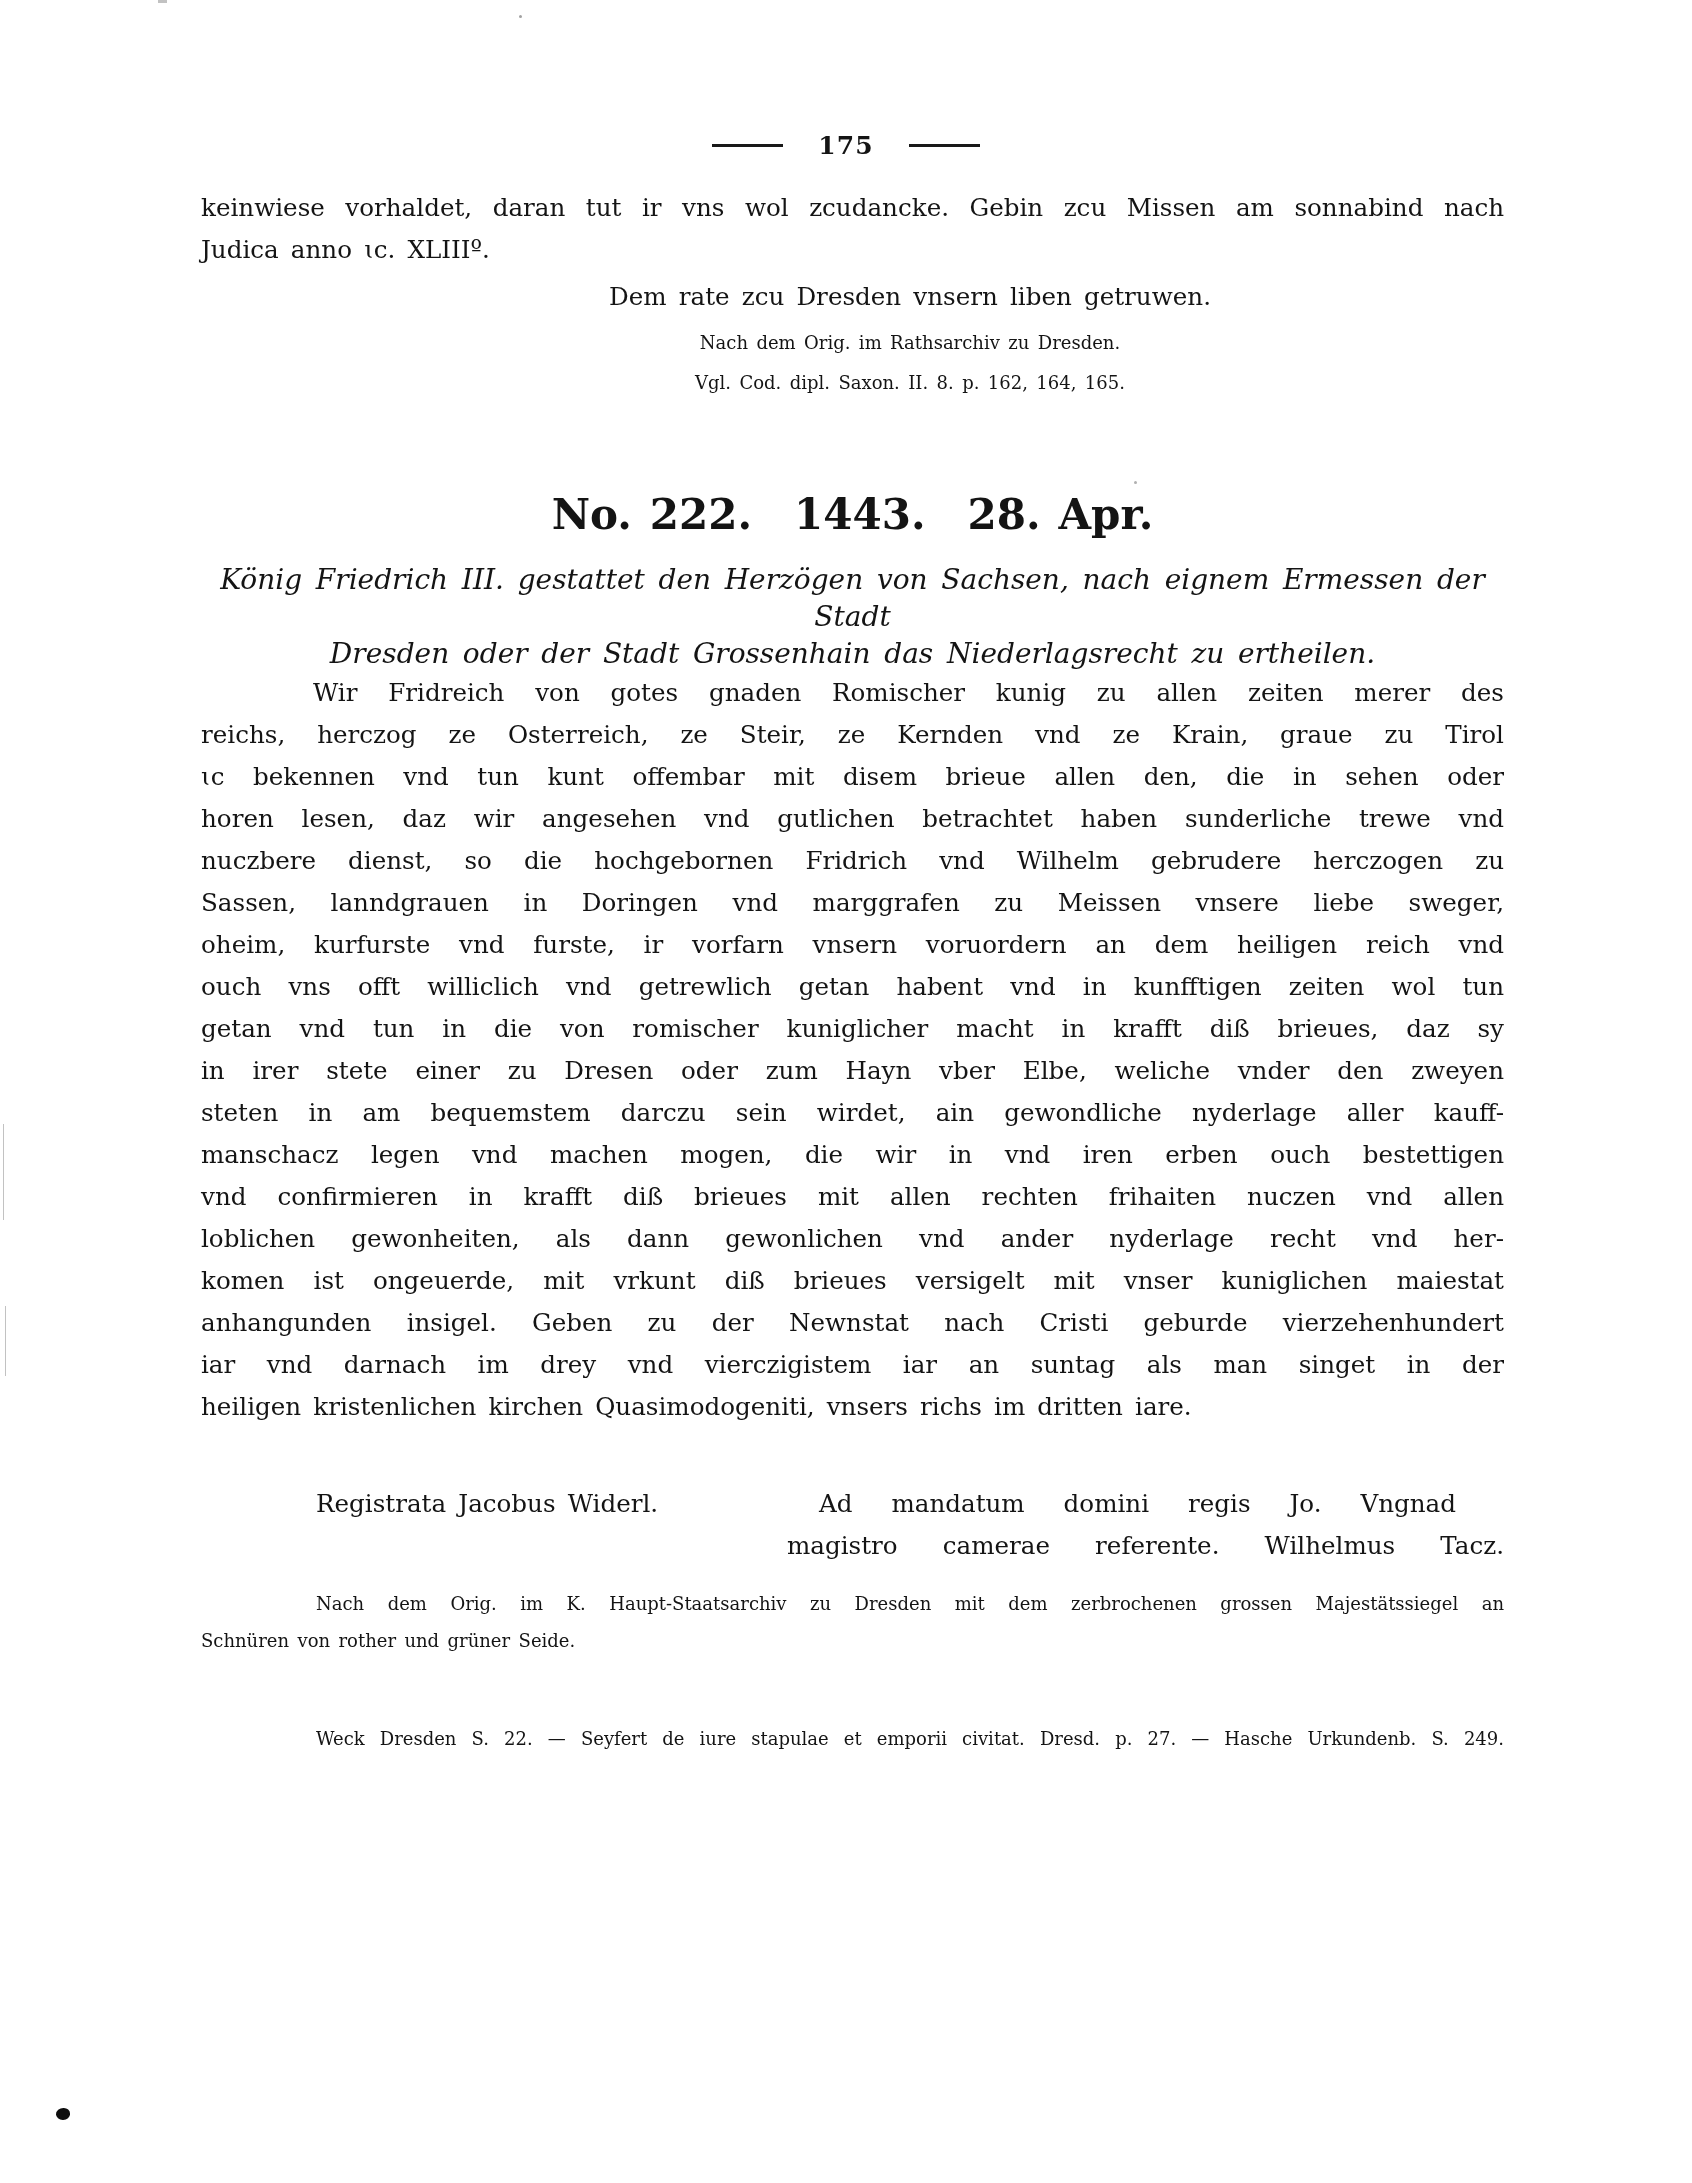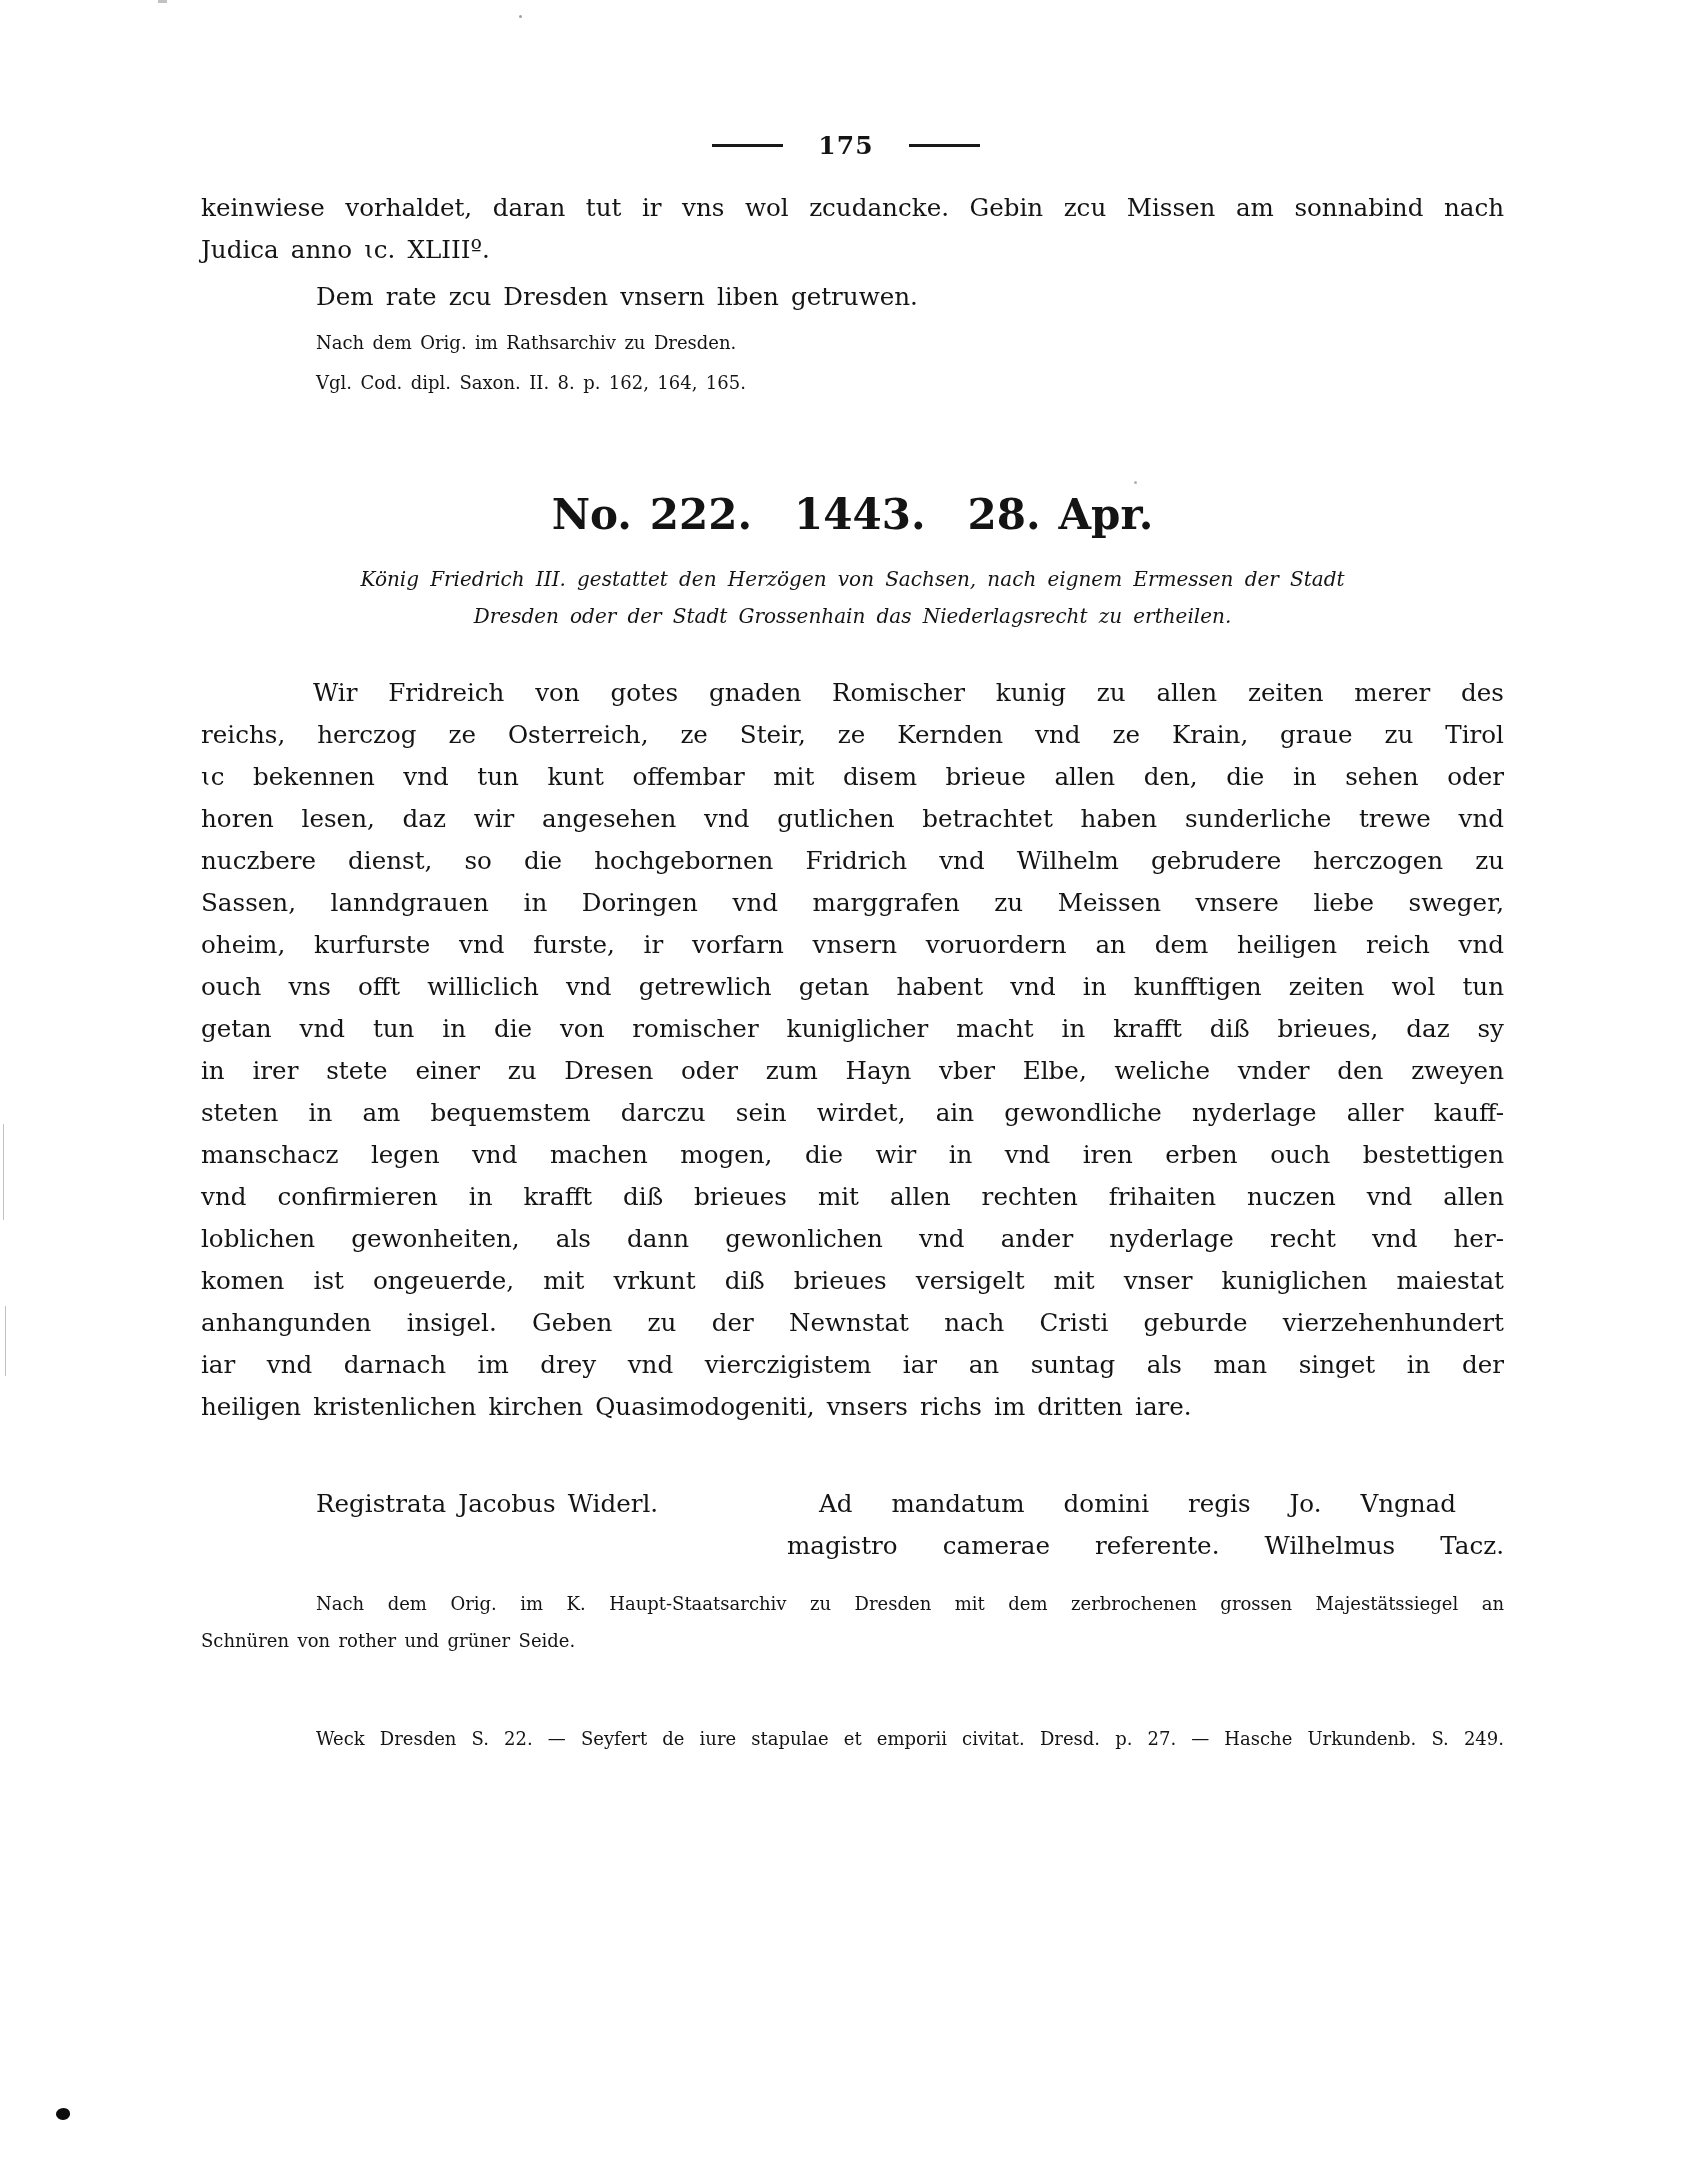--- a/index.html
+++ b/index.html
@@ -31,32 +31,32 @@
   
   .block {
     position: absolute;
     left: 201px;
     width: 1303px;
   }
   .bodytext { font-size: 24.6px; line-height: 42px; word-spacing: 4.3px; }
   .smalltext { font-size: 18px; line-height: 37px; word-spacing: 2.7px; }
   .jline { text-align: justify; text-align-last: justify; }
   .indent { padding-left: 112px; }
-  .indent-sm { padding-left: 115px; }
+  .indent-sm { padding-left: 115px; text-align: center; }
   .heading {
     text-align: center;
     font-size: 42px;
     font-weight: bold;
     line-height: 40px;
     word-spacing: 3.2px;
   }
   .subtitle {
     text-align: center;
     font-style: italic;
-    font-size: 20px;
+    font-size: 28px;
     line-height: 37px;
     word-spacing: 4.8px;
   }
   .sig-row { position: relative; height: 42px; }
   .sig-left  { position: absolute; left: 115px; top: 0; }
   .sig-right {
     position: absolute; left: 618px; top: 0; width: 637px;
     text-align: justify; text-align-last: justify;
   }
   .sig-right2 {

